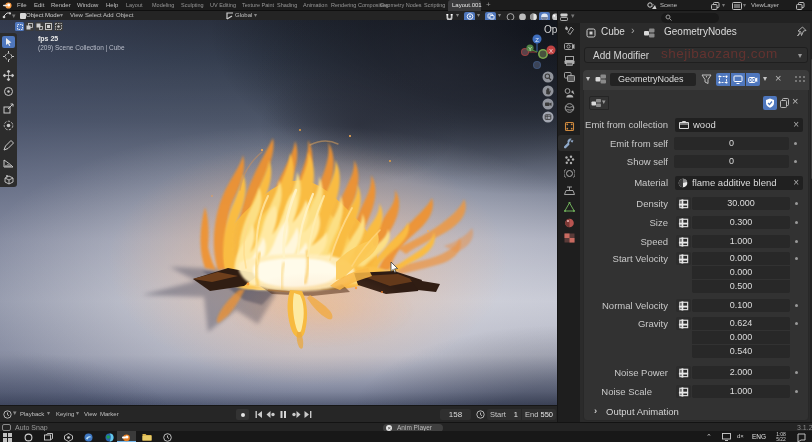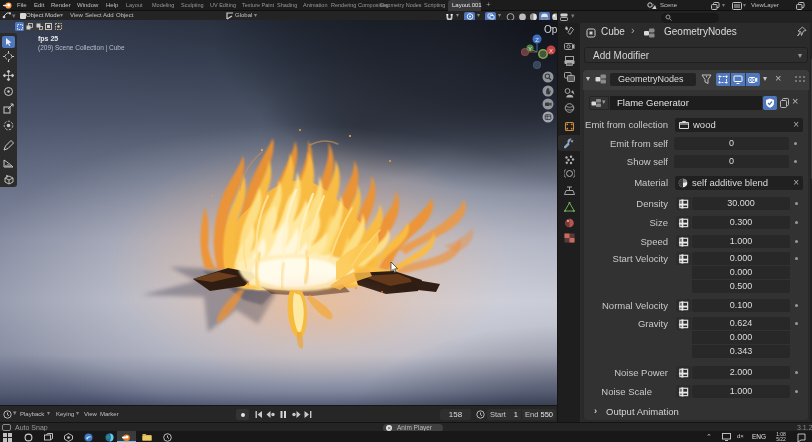--- a/index.html
+++ b/index.html
@@ -682,20 +682,21 @@
   <span class="ico" style="left:238px;top:15px">
       <svg width="11" height="11" viewBox="0 0 11 11">
         <path d="M6.5 1 L10 4.5 L7.5 5 L5.5 9.5 L5 6.5 L1.5 10 L4.5 5.5 L2 5 Z" fill="none" stroke="#b9b9b9" stroke-width="0.9"></path>
       </svg>
     </span>
 
   <div class="a" style="left:26px;top:36px;width:224px;height:16px;background:#2e2e2e;border:1px solid #1f1f1f;border-radius:3px">
     <span class="a" style="left:8px;top:1px;color:#d4d4d4;font-size:10px;line-height:14px">Add Modifier</span>
     <span class="a" style="right:5px;top:1px;color:#999;font-size:8px;line-height:14px">▾</span>
   </div>
+  <span class="a" style="left:103px;top:35px;color:#713430;font-size:13.5px;opacity:0.8;letter-spacing:0.5px">shejibaozang.com</span>
 
   <div class="a" style="left:25px;top:59px;width:226px;height:351px;background:#323232;border-radius:4px;border:1px solid #282828"></div>
   <div class="a" style="left:25px;top:59px;width:226px;height:20px;background:#3b3b3b;border-radius:4px 4px 0 0"></div>
 
   <span class="a" style="left:28px;top:63px;color:#c5c5c5;font-size:8px">▾</span>
   <span class="ico" style="left:37px;top:62px">
       <svg width="12" height="12" viewBox="0 0 12 12">
         <rect x="0.5" y="4" width="5" height="4.5" rx="1" fill="#d9d9d9"></rect>
         <rect x="5.5" y="1.5" width="5.5" height="4" rx="1" fill="#8a8a8a"></rect>
         <rect x="5.5" y="6.5" width="5.5" height="4" rx="1" fill="#8a8a8a"></rect>
@@ -750,21 +751,20 @@
 
   <span class="a" style="left:31px;top:85px;width:20px;height:14px;background:#333;border:1px solid #252525;border-radius:2px 0 0 2px"></span>
   <span class="ico" style="left:33px;top:87px">
       <svg width="11" height="10" viewBox="0 0 11 10">
         <rect x="0.5" y="3.5" width="4.5" height="4" rx="0.8" fill="#d9d9d9"></rect>
         <rect x="5" y="1" width="5" height="3.5" rx="0.8" fill="#8a8a8a"></rect>
         <rect x="5" y="5.5" width="5" height="3.5" rx="0.8" fill="#8a8a8a"></rect>
       </svg>
     </span>
   <span class="a" style="left:44px;top:87px;color:#999;font-size:7px">▾</span>
-  <div class="a fld" style="left:52px;top:85px;width:152px;height:14px;line-height:14px;text-align:left;padding-left:7px;background:#1d1d1d;font-size:9.5px;color:#e2e2e2;border-radius:0">Flame Generator</div>
   <span class="a" style="left:205px;top:85px;width:14px;height:14px;background:#4f77bd;border-radius:2px"></span>
   <span class="ico" style="left:207px;top:87px">
       <svg width="10" height="10" viewBox="0 0 10 10">
         <path d="M5 0.5 L9 2 L9 5 C9 7.5 7 9 5 9.8 C3 9 1 7.5 1 5 L1 2 Z" fill="#fff"></path>
         <path d="M3 5 L4.5 6.5 L7 3.5" stroke="#4f77bd" stroke-width="1.2" fill="none"></path>
       </svg>
     </span>
   <span class="a" style="left:220px;top:85px;width:13px;height:14px;background:#333;border-radius:2px"></span>
   <span class="ico" style="left:222px;top:87px">
       <svg width="9" height="10" viewBox="0 0 9 10">
@@ -794,21 +794,21 @@
   <span class="lbl" style="right:144px;top:165px">Material</span>
   <div class="a fld" style="left:117px;top:165px;width:128px;height:14px;line-height:14px;background:#202020;text-align:left">
     <span class="ico" style="left:3px;top:2px">
         <svg width="10" height="10" viewBox="0 0 10 10">
           <circle cx="5" cy="5" r="4.3" fill="#e8e8e8"></circle>
           <path d="M5 0.7 a4.3 4.3 0 0 0 0 8.6 Z" fill="#3a3a3a"></path>
           <path d="M5 0.7 a4.3 4.3 0 0 1 0 8.6" fill="none"></path>
           <path d="M5 5 L5 0.7 a4.3 4.3 0 0 1 4.2 3.2 Z" fill="#8a8a8a"></path>
         </svg>
       </span>
-    <span style="margin-left:17px;color:#dcdcdc;font-size:9.5px">self additive blend</span>
+    <span style="margin-left:17px;color:#dcdcdc;font-size:9.5px">flame additive blend</span>
     <span class="a" style="right:4px;top:0;color:#aaa;font-size:10px">×</span>
   </div>
   <span class="lbl" style="right:144px;top:186px">Density</span>
   <span class="a attr" style="left:118px;top:186px">
       <svg width="11" height="11" viewBox="0 0 12 12" style="position:absolute;left:2px;top:1px">
         <rect x="2" y="2.5" width="8.5" height="8" fill="none" stroke="#dcdcdc" stroke-width="1.3"></rect>
         <line x1="4.8" y1="1.5" x2="4.8" y2="11.5" stroke="#e8e8e8" stroke-width="2"></line>
         <line x1="1" y1="7.2" x2="11" y2="7.2" stroke="#e8e8e8" stroke-width="2"></line>
       </svg>
     </span>
@@ -859,21 +859,21 @@
   <span class="lbl" style="right:144px;top:306px">Gravity</span>
   <span class="a attr" style="left:118px;top:306px">
       <svg width="11" height="11" viewBox="0 0 12 12" style="position:absolute;left:2px;top:1px">
         <rect x="2" y="2.5" width="8.5" height="8" fill="none" stroke="#dcdcdc" stroke-width="1.3"></rect>
         <line x1="4.8" y1="1.5" x2="4.8" y2="11.5" stroke="#e8e8e8" stroke-width="2"></line>
         <line x1="1" y1="7.2" x2="11" y2="7.2" stroke="#e8e8e8" stroke-width="2"></line>
       </svg>
     </span>
   <div class="a fld" style="left:134px;top:306px;width:98px;border-radius:2px 2px 0 0">0.624</div>
   <div class="a fld" style="left:134px;top:320px;width:98px;border-radius:0">0.000</div>
-  <div class="a fld" style="left:134px;top:334px;width:98px;border-radius:0 0 2px 2px">0.343</div>
+  <div class="a fld" style="left:134px;top:334px;width:98px;border-radius:0 0 2px 2px">0.540</div>
   <span class="dot" style="left:237px;top:311px"></span>
   <span class="lbl" style="right:144px;top:355px">Noise Power</span>
   <span class="a attr" style="left:118px;top:355px">
       <svg width="11" height="11" viewBox="0 0 12 12" style="position:absolute;left:2px;top:1px">
         <rect x="2" y="2.5" width="8.5" height="8" fill="none" stroke="#dcdcdc" stroke-width="1.3"></rect>
         <line x1="4.8" y1="1.5" x2="4.8" y2="11.5" stroke="#e8e8e8" stroke-width="2"></line>
         <line x1="1" y1="7.2" x2="11" y2="7.2" stroke="#e8e8e8" stroke-width="2"></line>
       </svg>
     </span>
   <div class="a fld" style="left:134px;top:355px;width:98px">2.000</div>

